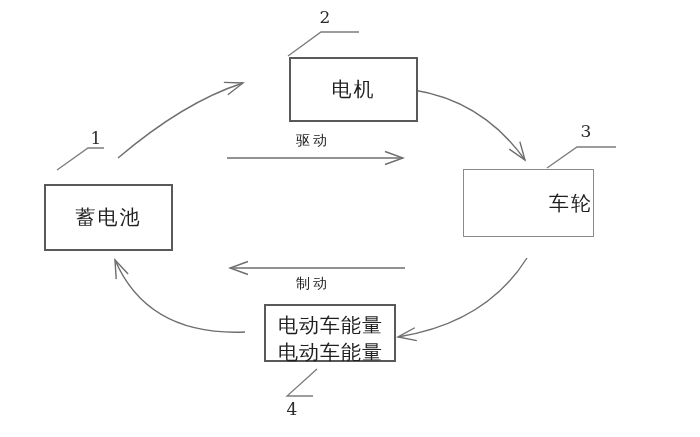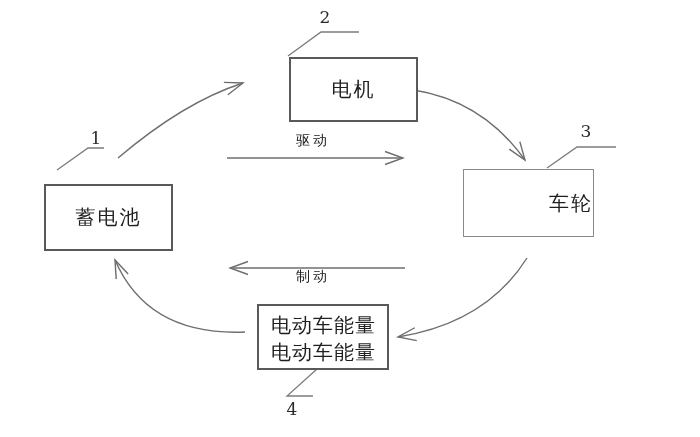--- a/index.html
+++ b/index.html
@@ -74,26 +74,26 @@
   </div>
 
   <div class="node b-heavy" style="left:259px;top:57px;width:129px;height:65px;margin-left:30px;">
     <span>电机</span>
   </div>
 
   <div class="node b-light" style="left:463px;top:169px;width:131px;height:68px;justify-content:flex-end;">
     <span>车轮</span>
   </div>
 
-  <div class="node b-heavy multiline" style="left:257px;top:304px;width:132px;height:66px;">
+  <div class="node b-heavy multiline" style="left:264px;top:304px;width:132px;height:58px;">
     <span>电动车能量</span>
     <span>电动车能量</span>
   </div>
 
   <div class="ref" style="left:96px;top:130px;">1</div>
   <div class="ref" style="left:325px;top:9px;">2</div>
   <div class="ref" style="left:586px;top:123px;">3</div>
   <div class="ref" style="left:292px;top:401px;">4</div>
 
   <div class="flowlabel" style="left:313px;top:133px;">驱动</div>
-  <div class="flowlabel" style="left:313px;top:269px;">制动</div>
+  <div class="flowlabel" style="left:313px;top:276px;">制动</div>
 
 </div>
 
 </body></html>

